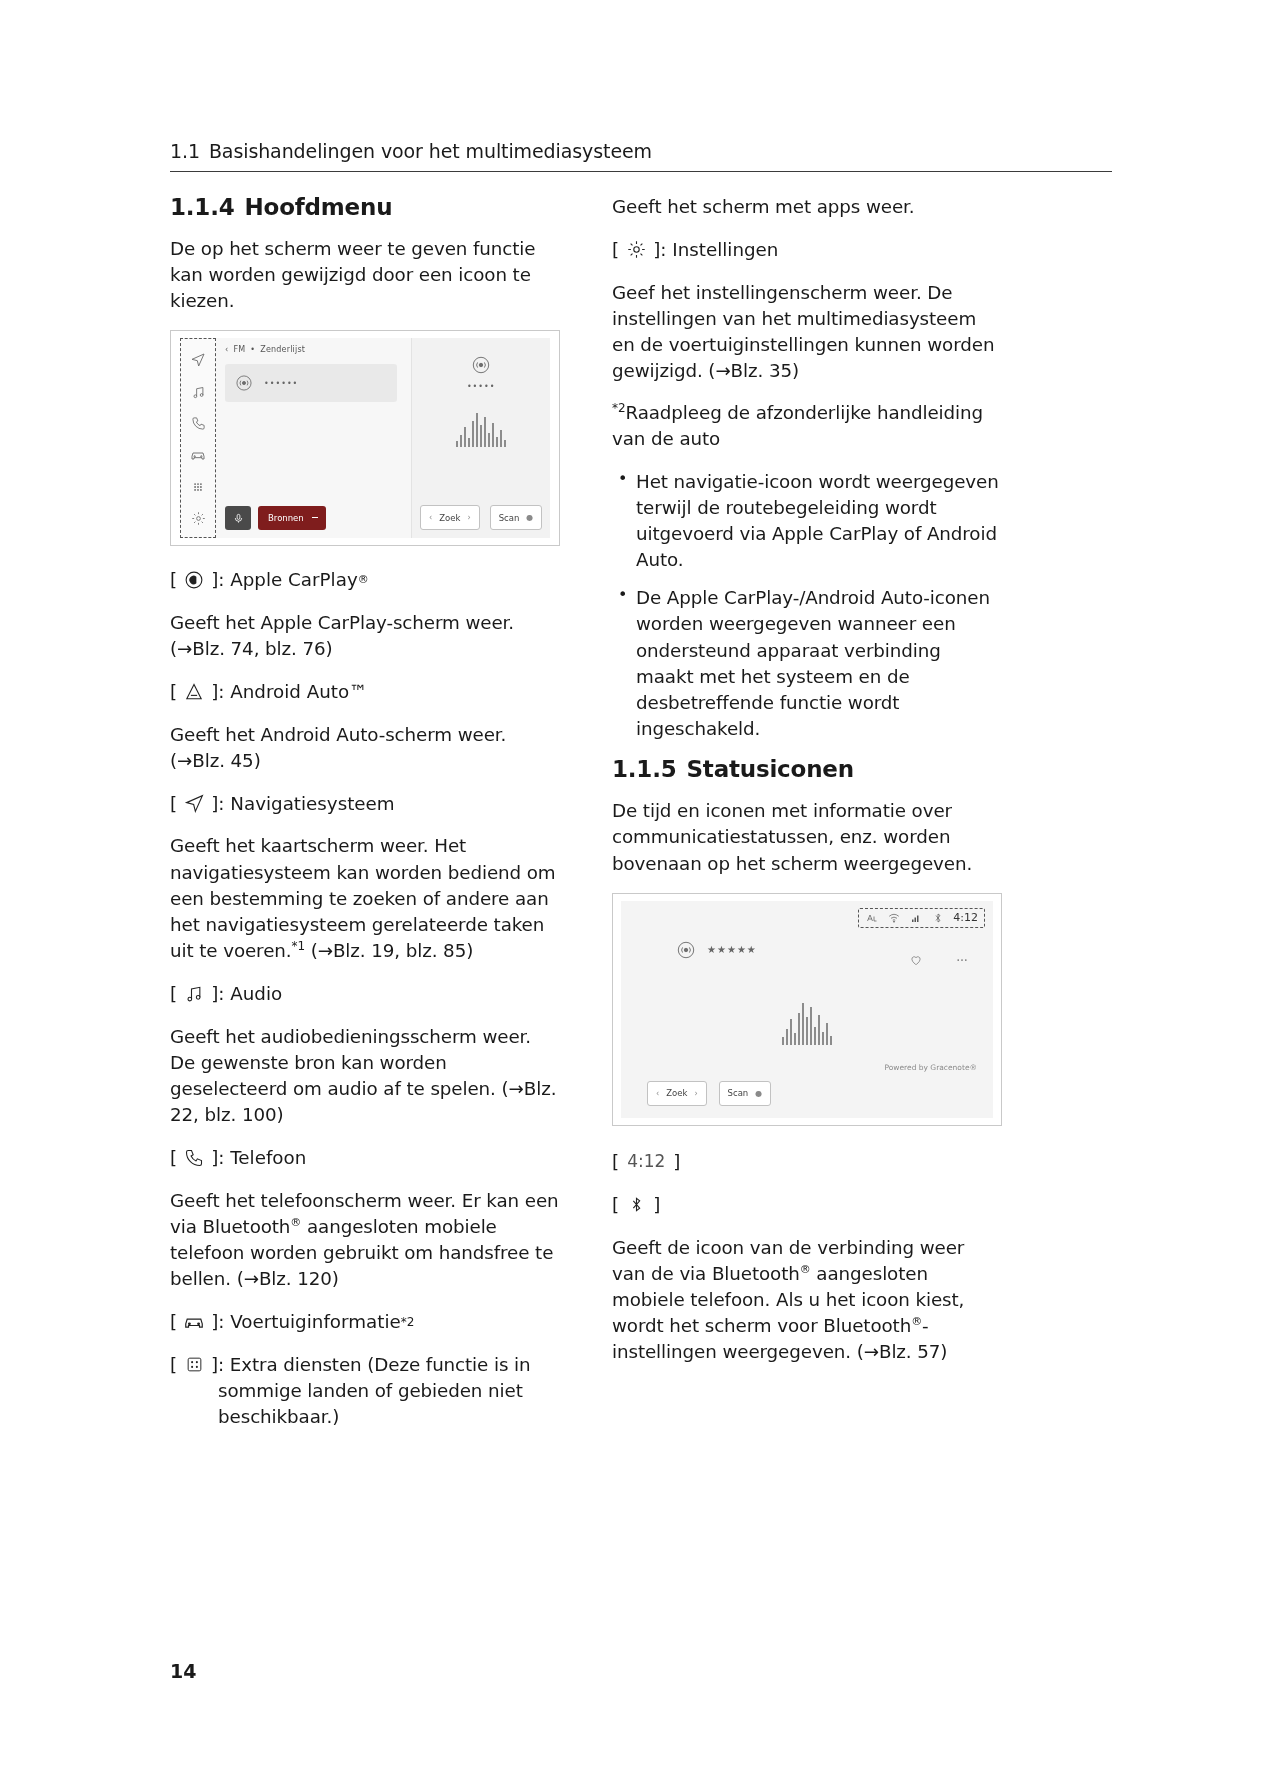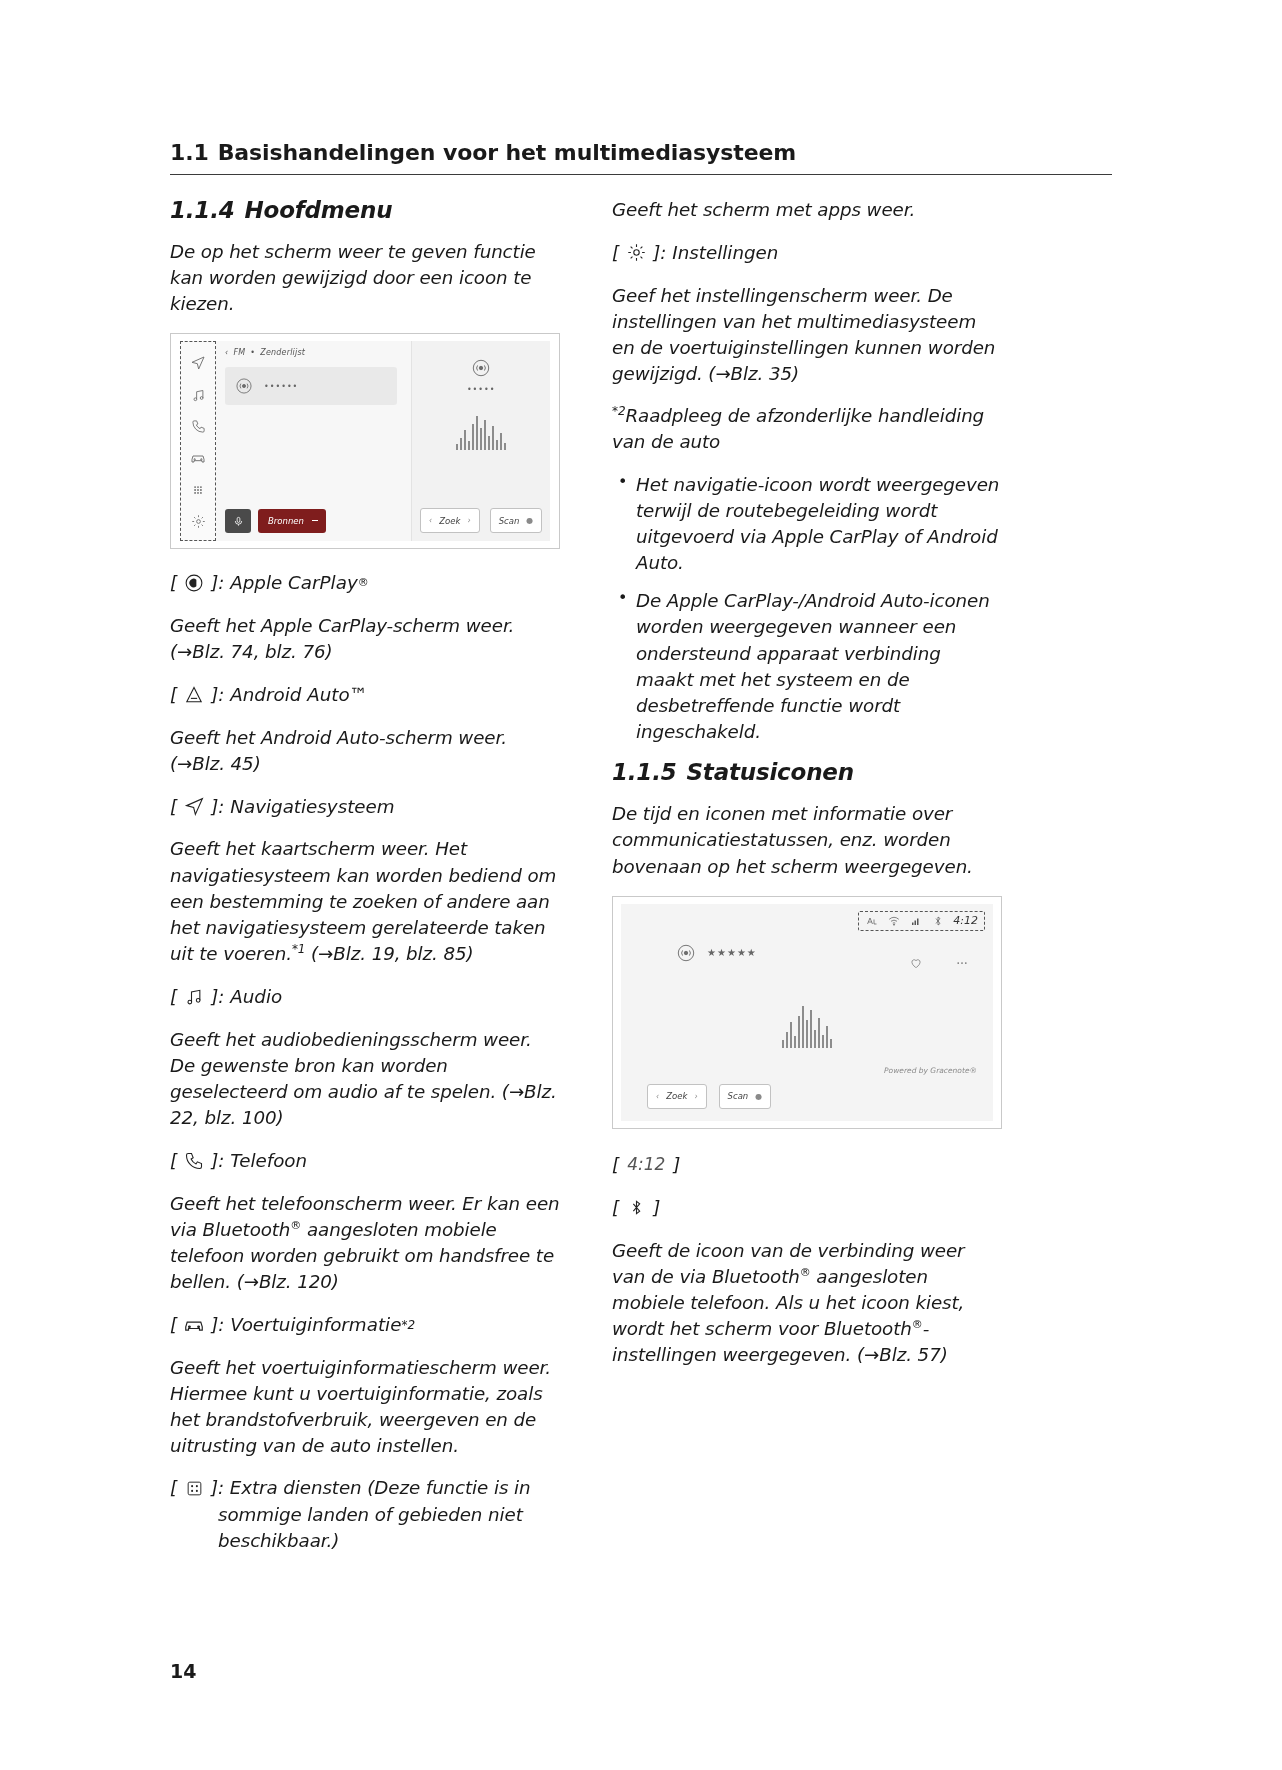--- a/index.html
+++ b/index.html
@@ -16,33 +16,32 @@
   }
   .page {
     position: absolute;
     left: 0; top: 0;
     width: 1282px;
     height: 1770px;
     box-sizing: border-box;
     padding: 140px 170px 0 170px;
   }
   .running-head {
-    font-size: 22px;
-    font-weight: bold;
+    font-size: 19px;
+    font-weight: normal;
     letter-spacing: -0.1px;
     padding-bottom: 9px;
     border-bottom: 1.4px solid #3b3b3b;
     margin-bottom: 22px;
     white-space: nowrap;
   }
   .running-head .num { margin-right: 9px; }
   .cols {
     display: flex;
     gap: 52px;
-    font-style: italic;
   }
   .col {
     width: 390px;
     flex: 0 0 390px;
   }
   h2.sec {
     font-size: 23px;
     font-weight: bold;
     margin: 0 0 16px 0;
     letter-spacing: -0.2px;
@@ -487,21 +486,20 @@
             <svg viewBox="0 0 24 24" width="22" height="22" fill="none" stroke="#222" stroke-width="1.3">
               <path d="M3 14l1.6-5.2h14.8L21 14v3.6h-3v-1.8H6v1.8H3z"></path>
               <circle cx="7" cy="14" r="0.9" fill="#222"></circle>
               <circle cx="17" cy="14" r="0.9" fill="#222"></circle>
             </svg>
           </span>
         <span class="brk2">]</span>
         <span>: Voertuiginformatie</span>
           <span class="sup">*2</span>
       </div>
-      <p>Geeft het voertuiginformatiescherm weer. Hiermee kunt u voertuiginformatie, zoals het brandstofverbruik, weergeven en de uitrusting van de auto instellen.</p>
 
       <p style="display:flex; align-items:flex-start; gap:0;">
         <span style="white-space:nowrap; display:inline-flex; align-items:center;">
           <span class="brk">[</span>
           <span class="gi">
               <svg viewBox="0 0 24 24" width="19" height="19" fill="none" stroke="#222" stroke-width="1.2">
                 <rect x="4" y="4" width="16" height="16" rx="2"></rect>
                 <circle cx="9" cy="9" r="1.3" fill="#222" stroke="none"></circle>
                 <circle cx="15" cy="9" r="1.3" fill="#222" stroke="none"></circle>
                 <circle cx="9" cy="15" r="1.3" fill="#222" stroke="none"></circle>

